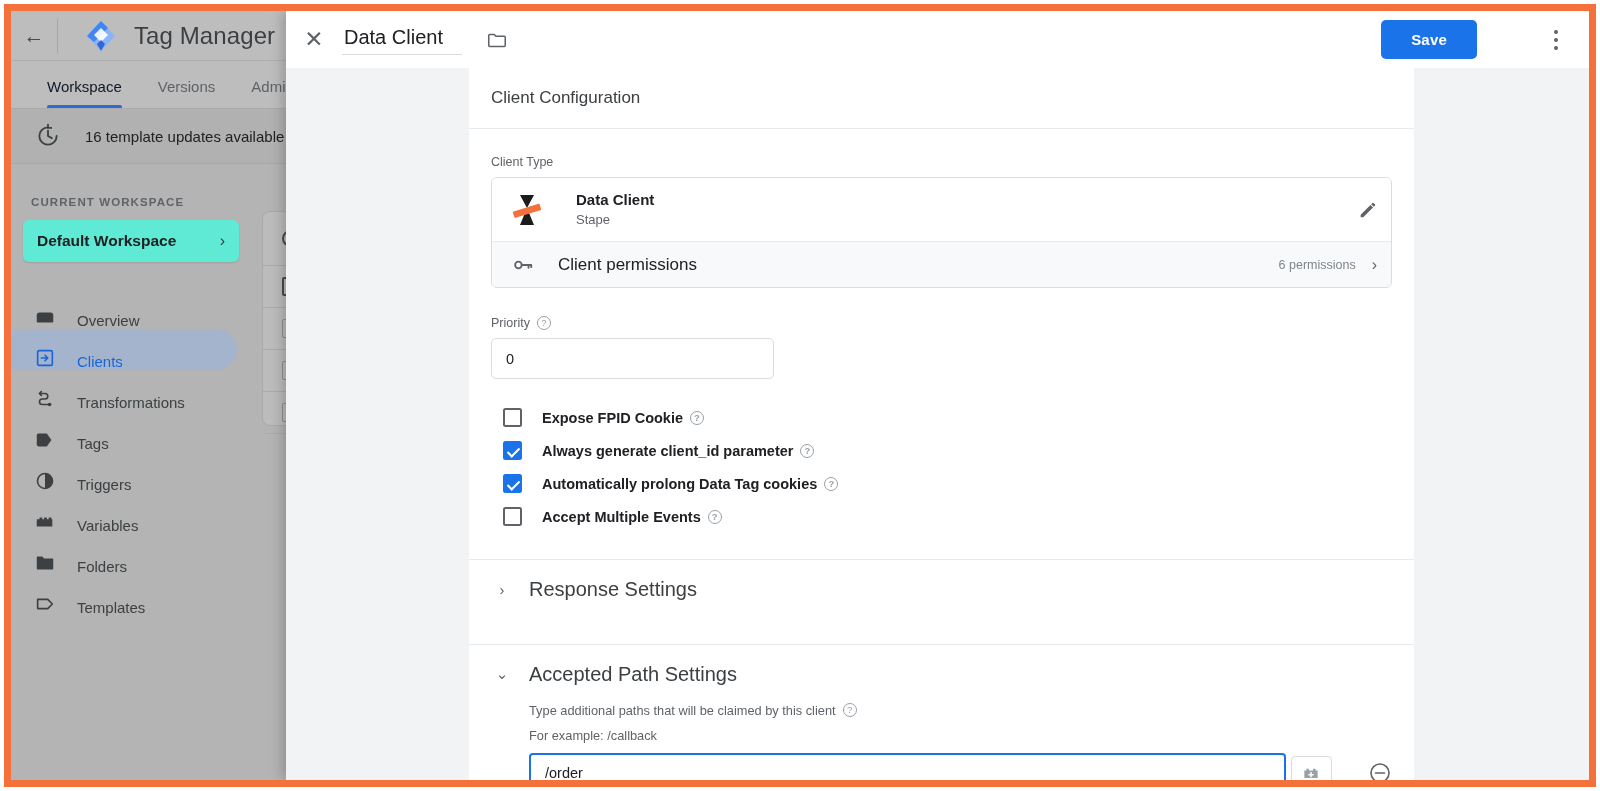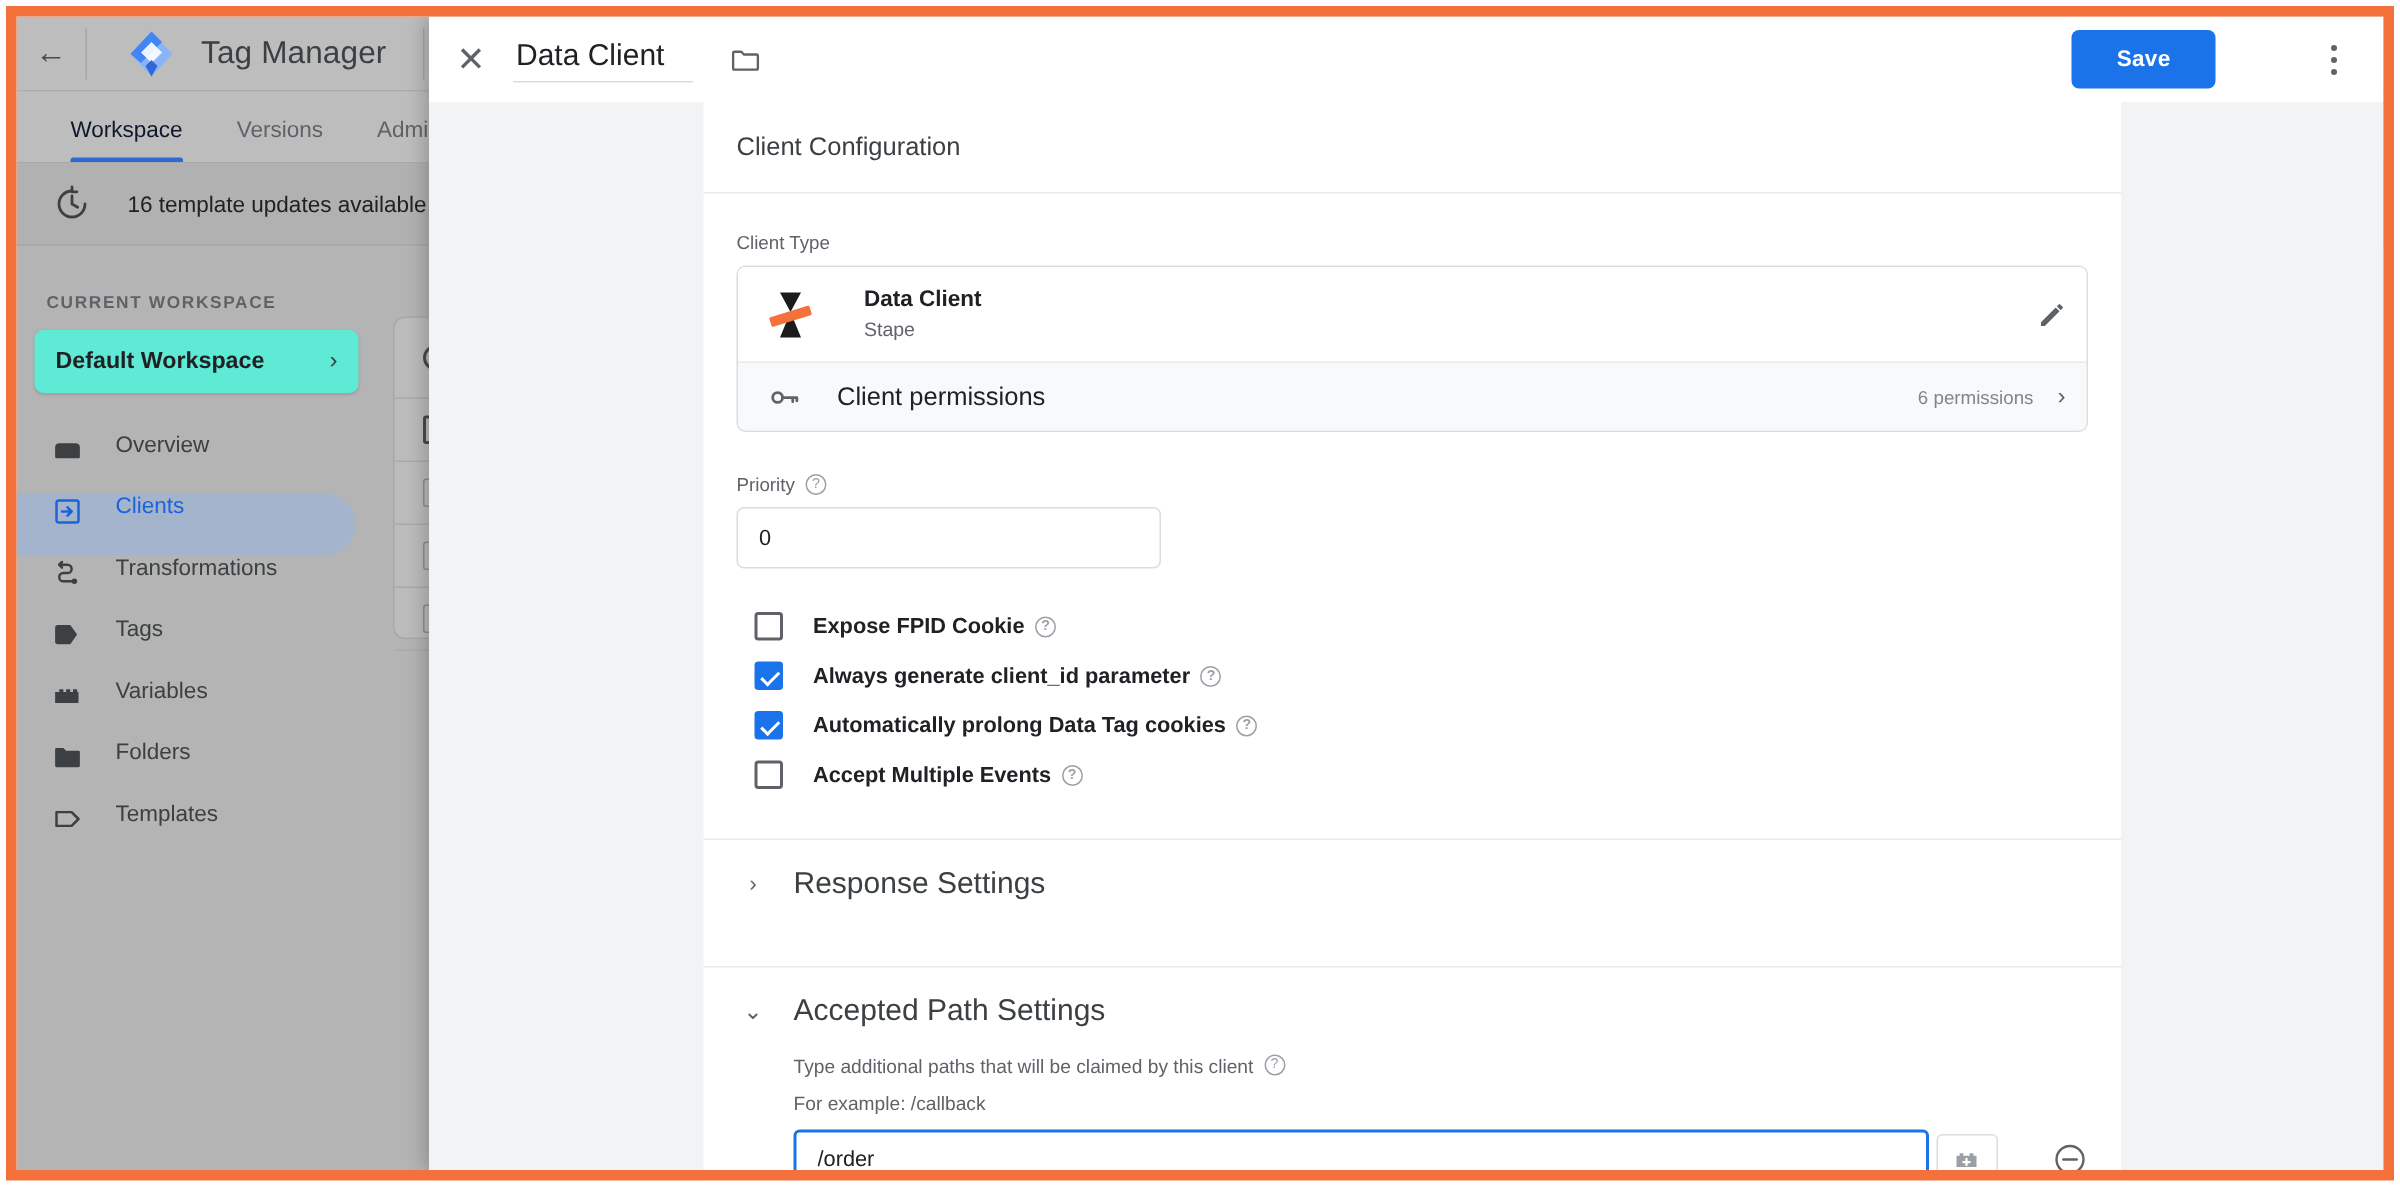--- a/index.html
+++ b/index.html
@@ -39,21 +39,21 @@
     display: flex; align-items: center;
   }
   .back-arrow {
     width: 46px; height: 50px; display: flex; align-items: center; justify-content: center;
     color: #4a4a4a; font-size: 21px;
   }
   .topbar-divider { width: 1px; height: 34px; background: #a5a5a5; }
   .gtm-logo { margin-left: 26px; width: 34px; height: 34px; position: relative; }
   .gtm-logo svg { display: block; }
   .gtm-title {
-    margin-left: 16px; font-size: 21px; color: #3c4043; letter-spacing: .1px;
+    margin-left: 16px; font-size: 24px; color: #3c4043; letter-spacing: .1px;
   }
   .topbar-sep2 { margin-left: 24px; width: 1px; height: 34px; background: #a5a5a5; }
   .acct-block { margin-left: 16px; display: flex; flex-direction: column; justify-content: center; }
   .acct-small { font-size: 11.5px; color: #5f6368; line-height: 15px; }
   .acct-big { font-size: 20px; color: #3c4043; line-height: 23px; }
 
   #app-tabs {
     position: absolute; left: 0; top: 50px; width: 100%; height: 48px;
     background: #bdbdbd; display: flex; align-items: flex-end;
     border-bottom: 1px solid #aaaaaa;
@@ -87,21 +87,21 @@
   .ws-pill {
     margin: 12px 12px 0 12px; height: 42px; border-radius: 6px;
     background: #5eead4; display: flex; align-items: center; justify-content: space-between;
     padding: 0 14px; box-shadow: 0 1px 2px rgba(0,0,0,.12);
   }
   .ws-pill-name { font-size: 15.5px; color: #202124; font-weight: bold; }
   .ws-pill-chev { font-size: 16px; color: #3c4043; }
 
   .nav-list { margin-top: 26px; }
   .nav-item {
-    height: 41px; display: flex; align-items: flex-start;
+    height: 41px; display: flex; align-items: flex-end;
     padding-left: 22px; color: #3c4043; font-size: 15px;
     border-radius: 0 21px 21px 0; margin-right: 14px;
   }
   .nav-item.active { background: #a5b4cd; color: #1a64d8; }
   .nav-ic { width: 24px; height: 24px; margin-right: 20px; flex: 0 0 24px;
             display: flex; align-items: center; justify-content: center; }
   .nav-ic svg { display: block; }
 
   #app-listcard {
     position: absolute; left: 251px; top: 200px; width: 300px; height: 215px;
@@ -311,20 +311,29 @@
             <span class="nav-ic">
               <svg width="22" height="22" viewBox="0 0 24 24">
                   <path d="M3 7a2 2 0 0 1 2-2h9l5 7-5 7H5a2 2 0 0 1-2-2z" fill="#3c4043"></path>
                 </svg>
             </span>
             <span>Tags</span>
           </div>
           <div class="nav-item">
             <span class="nav-ic">
               <svg width="22" height="22" viewBox="0 0 24 24">
+                <circle cx="12" cy="12" r="8.2" fill="none" stroke="#3c4043" stroke-width="1.7"></circle>
+                <path d="M12 3.8A8.2 8.2 0 0 1 12 20.2z" fill="#3c4043"></path>
+              </svg>
+            </span>
+            <span>Triggers</span>
+          </div>
+          <div class="nav-item">
+            <span class="nav-ic">
+              <svg width="22" height="22" viewBox="0 0 24 24">
                 <path d="M4 9h2V7h3v2h2V7h3v2h2V7h3v2h1v8H3V9z" fill="#3c4043"></path>
               </svg>
             </span>
             <span>Variables</span>
           </div>
           <div class="nav-item">
             <span class="nav-ic">
               <svg width="22" height="22" viewBox="0 0 24 24">
                   <path d="M3 6a1 1 0 0 1 1-1h5l2 2h9a1 1 0 0 1 1 1v10a1 1 0 0 1-1 1H4a1 1 0 0 1-1-1z" fill="#3c4043"></path>
                 </svg>

